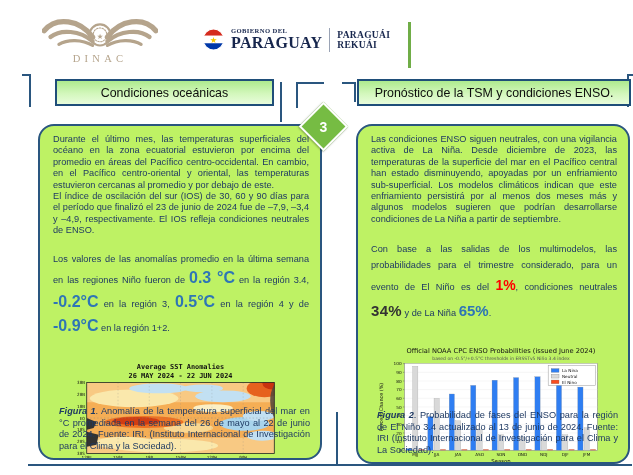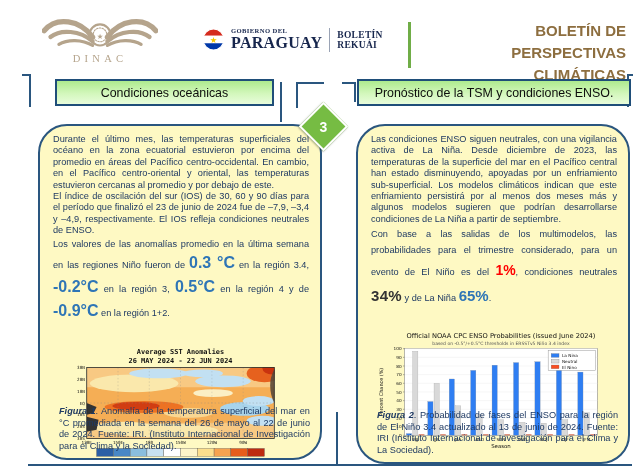--- a/index.html
+++ b/index.html
@@ -28,26 +28,26 @@
   
   .cline{position:absolute;background:#2a567f}
 
   
   .diamond{position:absolute;left:306px;top:109px;width:35px;height:35px;background:#76bc43;
     border:2px solid #fff;box-shadow:0 1px 2px rgba(0,0,0,.35);transform:rotate(45deg);z-index:5;
     display:flex;align-items:center;justify-content:center}
   .diamond span{transform:rotate(-45deg);color:#fff;font-weight:bold;font-size:14px}
 
   
-  .panel{position:absolute;background:#fef9c3;border:2.5px solid #2a567f;border-radius:29px;overflow:hidden}
+  .panel{position:absolute;background:#bef264;border:2.5px solid #2a567f;border-radius:16px;overflow:hidden}
   .panel-left{left:38px;top:124px;width:284px;height:336px}
   .panel-right{left:356px;top:124px;width:274px;height:340px}
   .panel-inner{padding:8px 11px 0 13px}
   .panel p{font-size:9.2px;line-height:1.24;text-align:justify;color:#1f3a63}
-  .panel p.vals{line-height:1.5;margin-top:1px}
+  .panel p.vals{line-height:1.5;margin-top:16px}
   .panel-right p.vals{line-height:1.75}
   .hl-blue{color:#2e75b6;font-weight:bold;font-size:16px}
   .hl-red{color:#ff0000;font-weight:bold;font-size:14px}
   .hl-dark{color:#333;font-weight:bold;font-size:15px;letter-spacing:.3px}
   .hl-blue-big{color:#2e75b6;font-weight:bold;font-size:15px}
 
   .figure-wrap{margin-top:20px;text-align:center}
   #sst-svg{display:block;margin:0 auto}
   #sst-svg text{font-family:"DejaVu Sans Mono",monospace}
   #chart-svg{display:block;margin:0 auto}
@@ -92,31 +92,27 @@
       <circle cx="11" cy="11" r="10" fill="none" stroke="#fff" stroke-width="1"></circle>
       <text x="11" y="14" font-size="8" text-anchor="middle" fill="#f7c600">★</text>
     </svg>
     <div class="gov-text">
       <div class="gov-col1">
         <div>GOBIERNO DEL</div>
         <div>PARAGUAY</div>
       </div>
       <div class="gov-sep"></div>
       <div class="gov-col2">
-        <div>BOLETÍN</div>
+        <div>PARAGUÁI</div>
         <div>REKUÁI</div>
       </div>
     </div>
   </div>
 
   <div class="hdr-divider"></div>
-  <div class="hdr-title">
-    <div>BOLETÍN DE PERSPECTIVAS</div>
-    <div>CLIMÁTICAS</div>
-  </div>
 
   <div class="cline" style="left:22px;top:74px;width:9px;height:2px"></div>
   <div class="cline" style="left:29px;top:74px;width:2px;height:33px"></div>
   <div class="cline" style="left:280px;top:82px;width:2px;height:40px"></div>
   <div class="cline" style="left:296px;top:82px;width:28px;height:2px"></div>
   <div class="cline" style="left:296px;top:82px;width:2px;height:26px"></div>
   <div class="cline" style="left:342px;top:82px;width:14px;height:2px"></div>
   <div class="cline" style="left:354px;top:82px;width:2px;height:20px"></div>
   <div class="cline" style="left:627px;top:74px;width:6px;height:2px"></div>
   <div class="cline" style="left:627px;top:74px;width:2px;height:33px"></div>

